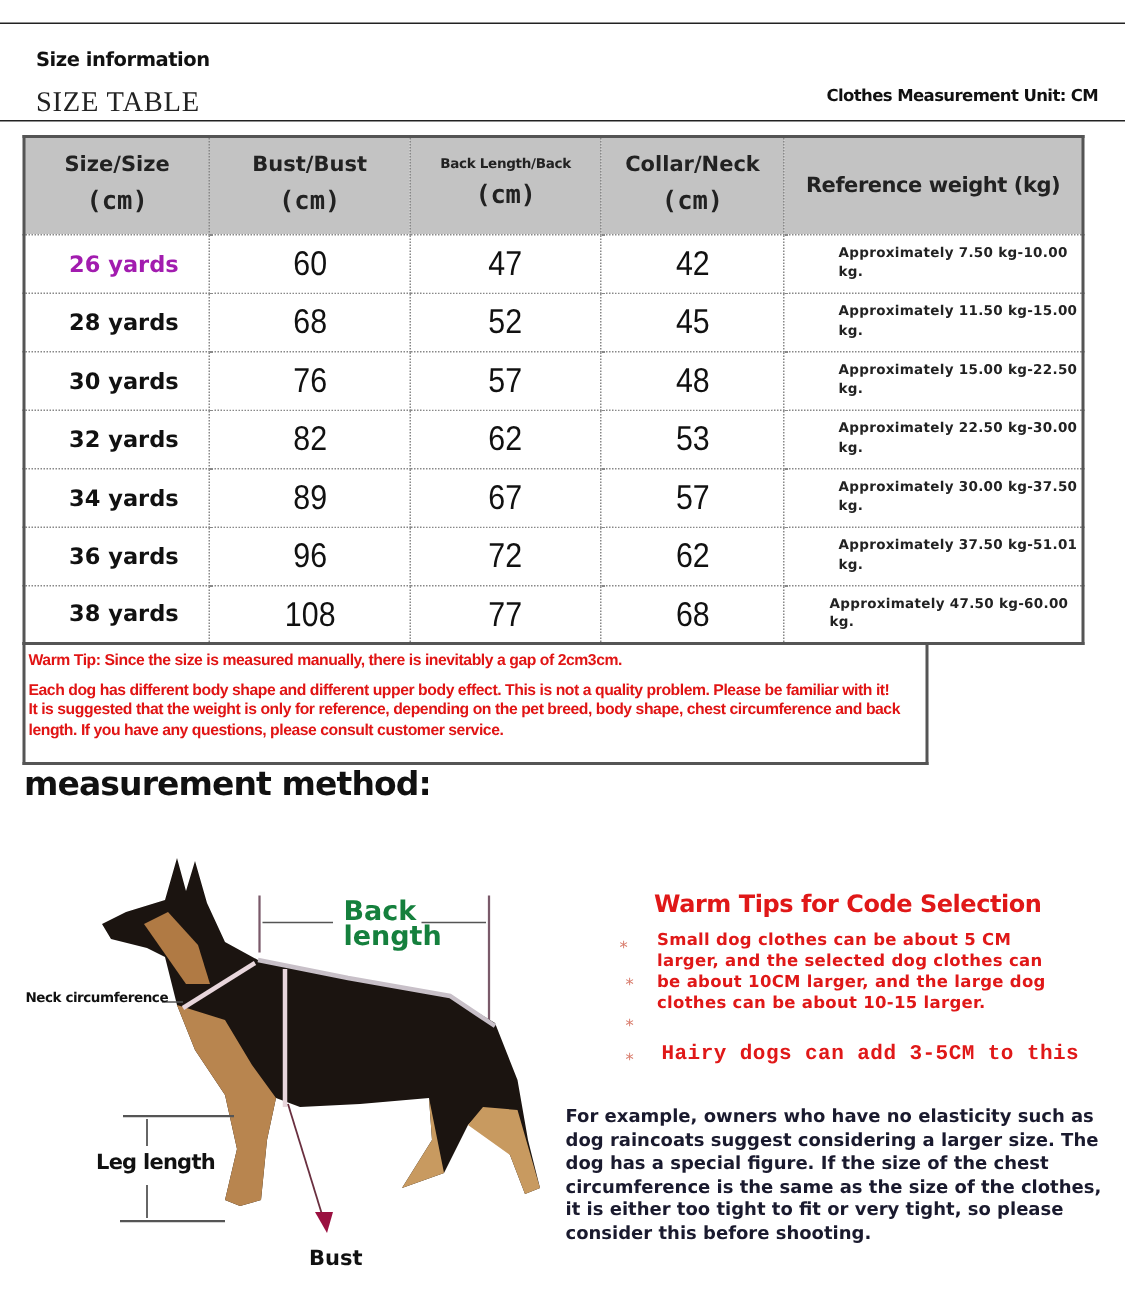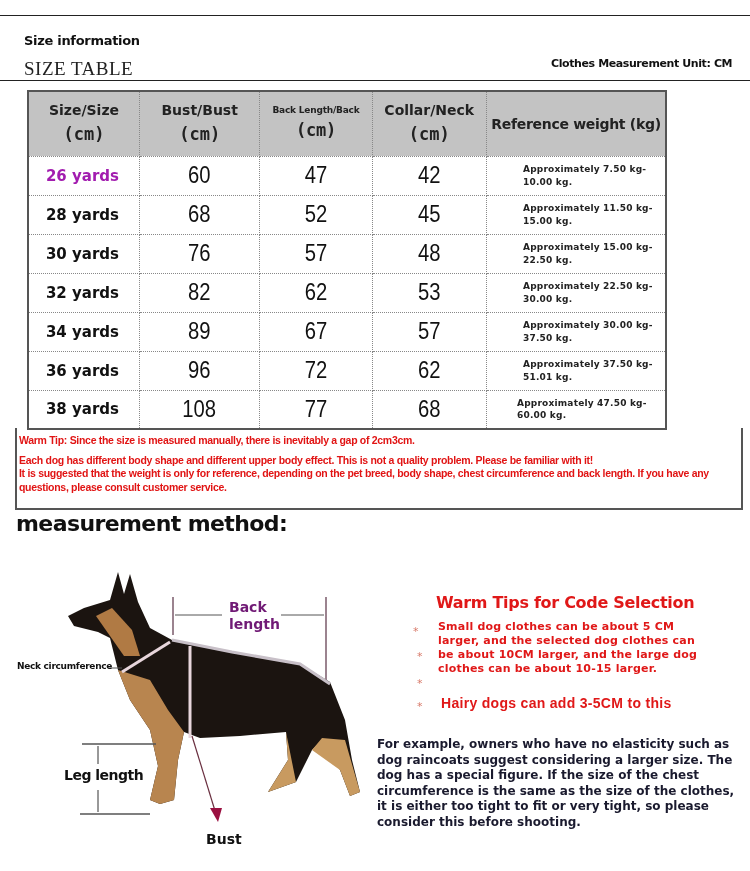--- a/index.html
+++ b/index.html
@@ -5,51 +5,51 @@
   * { box-sizing: border-box; margin: 0; padding: 0; }
   html, body { width: 750px; height: 871px; background: #ffffff; overflow: hidden; }
   body { position: relative; font-family: "Liberation Sans", sans-serif; color: #111; }
 
   .top-rule { position: absolute; left: 0; top: 15px; width: 750px; height: 1px; background: #222; }
   .size-info { position: absolute; left: 24px; top: 33px; font-size: 13px; font-weight: bold; font-family: "DejaVu Sans", sans-serif; letter-spacing: -0.3px; color: #111; }
   .size-table-title { position: absolute; left: 24px; top: 58px; font-size: 19px; font-weight: normal; font-family: "Liberation Serif", serif; letter-spacing: 0.5px; color: #222; }
   .unit-label { position: absolute; left: 551px; top: 57px; font-size: 11px; font-weight: bold; font-family: "DejaVu Sans", sans-serif; letter-spacing: -0.4px; color: #111; }
   .title-rule { position: absolute; left: 0; top: 80px; width: 750px; height: 1px; background: #222; }
 
-  .size-table { position: absolute; left: 27px; top: 90px; width: 640px; border-collapse: collapse; border: 2px solid #555; }
+  .size-table { position: absolute; left: 15px; top: 90px; width: 708px; border-collapse: collapse; border: 2px solid #555; }
   .size-table th, .size-table td { border-right: 1px dotted #888; border-bottom: 1px dotted #888; text-align: center; vertical-align: middle; }
   .size-table th { background: #c3c3c3; height: 65px; font-family: "DejaVu Sans", sans-serif; font-weight: bold; color: #222; font-size: 14px; line-height: 1.6; }
   .size-table th .cm { font-family: "DejaVu Sans Mono", monospace; font-size: 17px; font-weight: bold; color: #222; display: block; }
   .size-table th.small { font-size: 9px; letter-spacing: -0.2px; }
   .size-table th.weight-h { font-size: 14px; letter-spacing: -0.3px; }
   .size-table td { height: 39px; background: #fff; }
   .size-table td.size-cell { font-family: "DejaVu Sans", sans-serif; font-weight: bold; font-size: 15px; color: #111; text-align: right; padding-right: 20px; }
   .size-table tr.first td.size-cell { color: #a21caf; margin-left: 29px; }
   .size-table td.num { font-family: "Liberation Sans Narrow", "Liberation Sans", sans-serif; font-size: 23px; color: #111; transform: scaleX(0.88); }
   .size-table td.weight { text-align: left; padding-left: 36px; font-size: 9px; font-weight: bold; font-family: "DejaVu Sans", sans-serif; letter-spacing: 0.2px; line-height: 1.35; color: #222; }
   .size-table tr:last-child td.weight { padding-left: 30px; }
 
   .col-size { width: 124px; } .col-bust { width: 134px; } .col-back { width: 128px; } .col-neck { width: 122px; } .col-weight { width: 200px; }
 
-  .tips-box { position: absolute; left: 15px; top: 428px; width: 728px; height: 82px; border: 2px solid #555; border-top: none; padding: 6px 2px 0 2px; font-family: "Liberation Sans", sans-serif; font-size: 10.5px; font-weight: bold; color: #e11414; letter-spacing: -0.3px; line-height: 1.3; }
+  .tips-box { position: absolute; left: 15px; top: 428px; width: 604px; height: 82px; border: 2px solid #555; border-top: none; padding: 6px 2px 0 2px; font-family: "Liberation Sans", sans-serif; font-size: 10.5px; font-weight: bold; color: #e11414; letter-spacing: -0.3px; line-height: 1.3; }
   .tips-box .t1 { margin-bottom: 6px; }
 
   .schem-title { position: absolute; left: 16px; top: 510px; font-family: "DejaVu Sans", sans-serif; font-weight: bold; font-size: 22px; line-height: 27px; color: #111; letter-spacing: -0.6px; }
 
   .dog-area { position: absolute; left: 0; top: 560px; width: 370px; height: 311px; }
   .label { position: absolute; font-family: "DejaVu Sans", sans-serif; font-weight: bold; color: #111; }
-  .lbl-back { left: 229px; top: 39px; font-size: 14px; line-height: 17px; color: #701a75; }
+  .lbl-back { left: 229px; top: 39px; font-size: 18px; line-height: 17px; color: #15803d; }
   .lbl-neck { left: 17px; top: 101px; font-size: 9px; letter-spacing: -0.3px; }
   .lbl-leg { left: 64px; top: 207px; font-size: 14px; letter-spacing: -0.5px; }
   .lbl-bust { left: 206px; top: 271px; font-size: 14px; }
 
   .code-tips { position: absolute; left: 436px; top: 593px; font-family: "DejaVu Sans", sans-serif; font-weight: bold; font-size: 16px; color: #e01818; letter-spacing: -0.3px; }
   .small-tips { position: absolute; left: 438px; top: 620px; width: 260px; font-family: "DejaVu Sans", sans-serif; font-weight: bold; font-size: 11px; line-height: 14px; color: #e01818; letter-spacing: 0.2px; }
   .star { position: absolute; font-size: 11px; color: #d87a6a; font-family: "DejaVu Sans", sans-serif; }
-  .hairy { position: absolute; left: 441px; top: 695px; font-family: Liberation Sans, sans-serif; font-weight: bold; font-size: 14px; color: #e01818; letter-spacing: 0.3px; }
+  .hairy { position: absolute; left: 441px; top: 695px; font-family: Liberation Mono, monospace; font-weight: bold; font-size: 14px; color: #e01818; letter-spacing: 0.3px; }
 
   .example { position: absolute; left: 377px; top: 737px; width: 370px; font-family: "DejaVu Sans", sans-serif; font-weight: bold; font-size: 12px; line-height: 15.5px; color: #1a1a2e; letter-spacing: 0px; }
 </style>
 </head>
 <body>
 
 <div class="top-rule"></div>
 <div class="size-info">Size information</div>
 <div class="size-table-title">SIZE TABLE</div>
 <div class="unit-label">Clothes Measurement Unit: CM</div>

